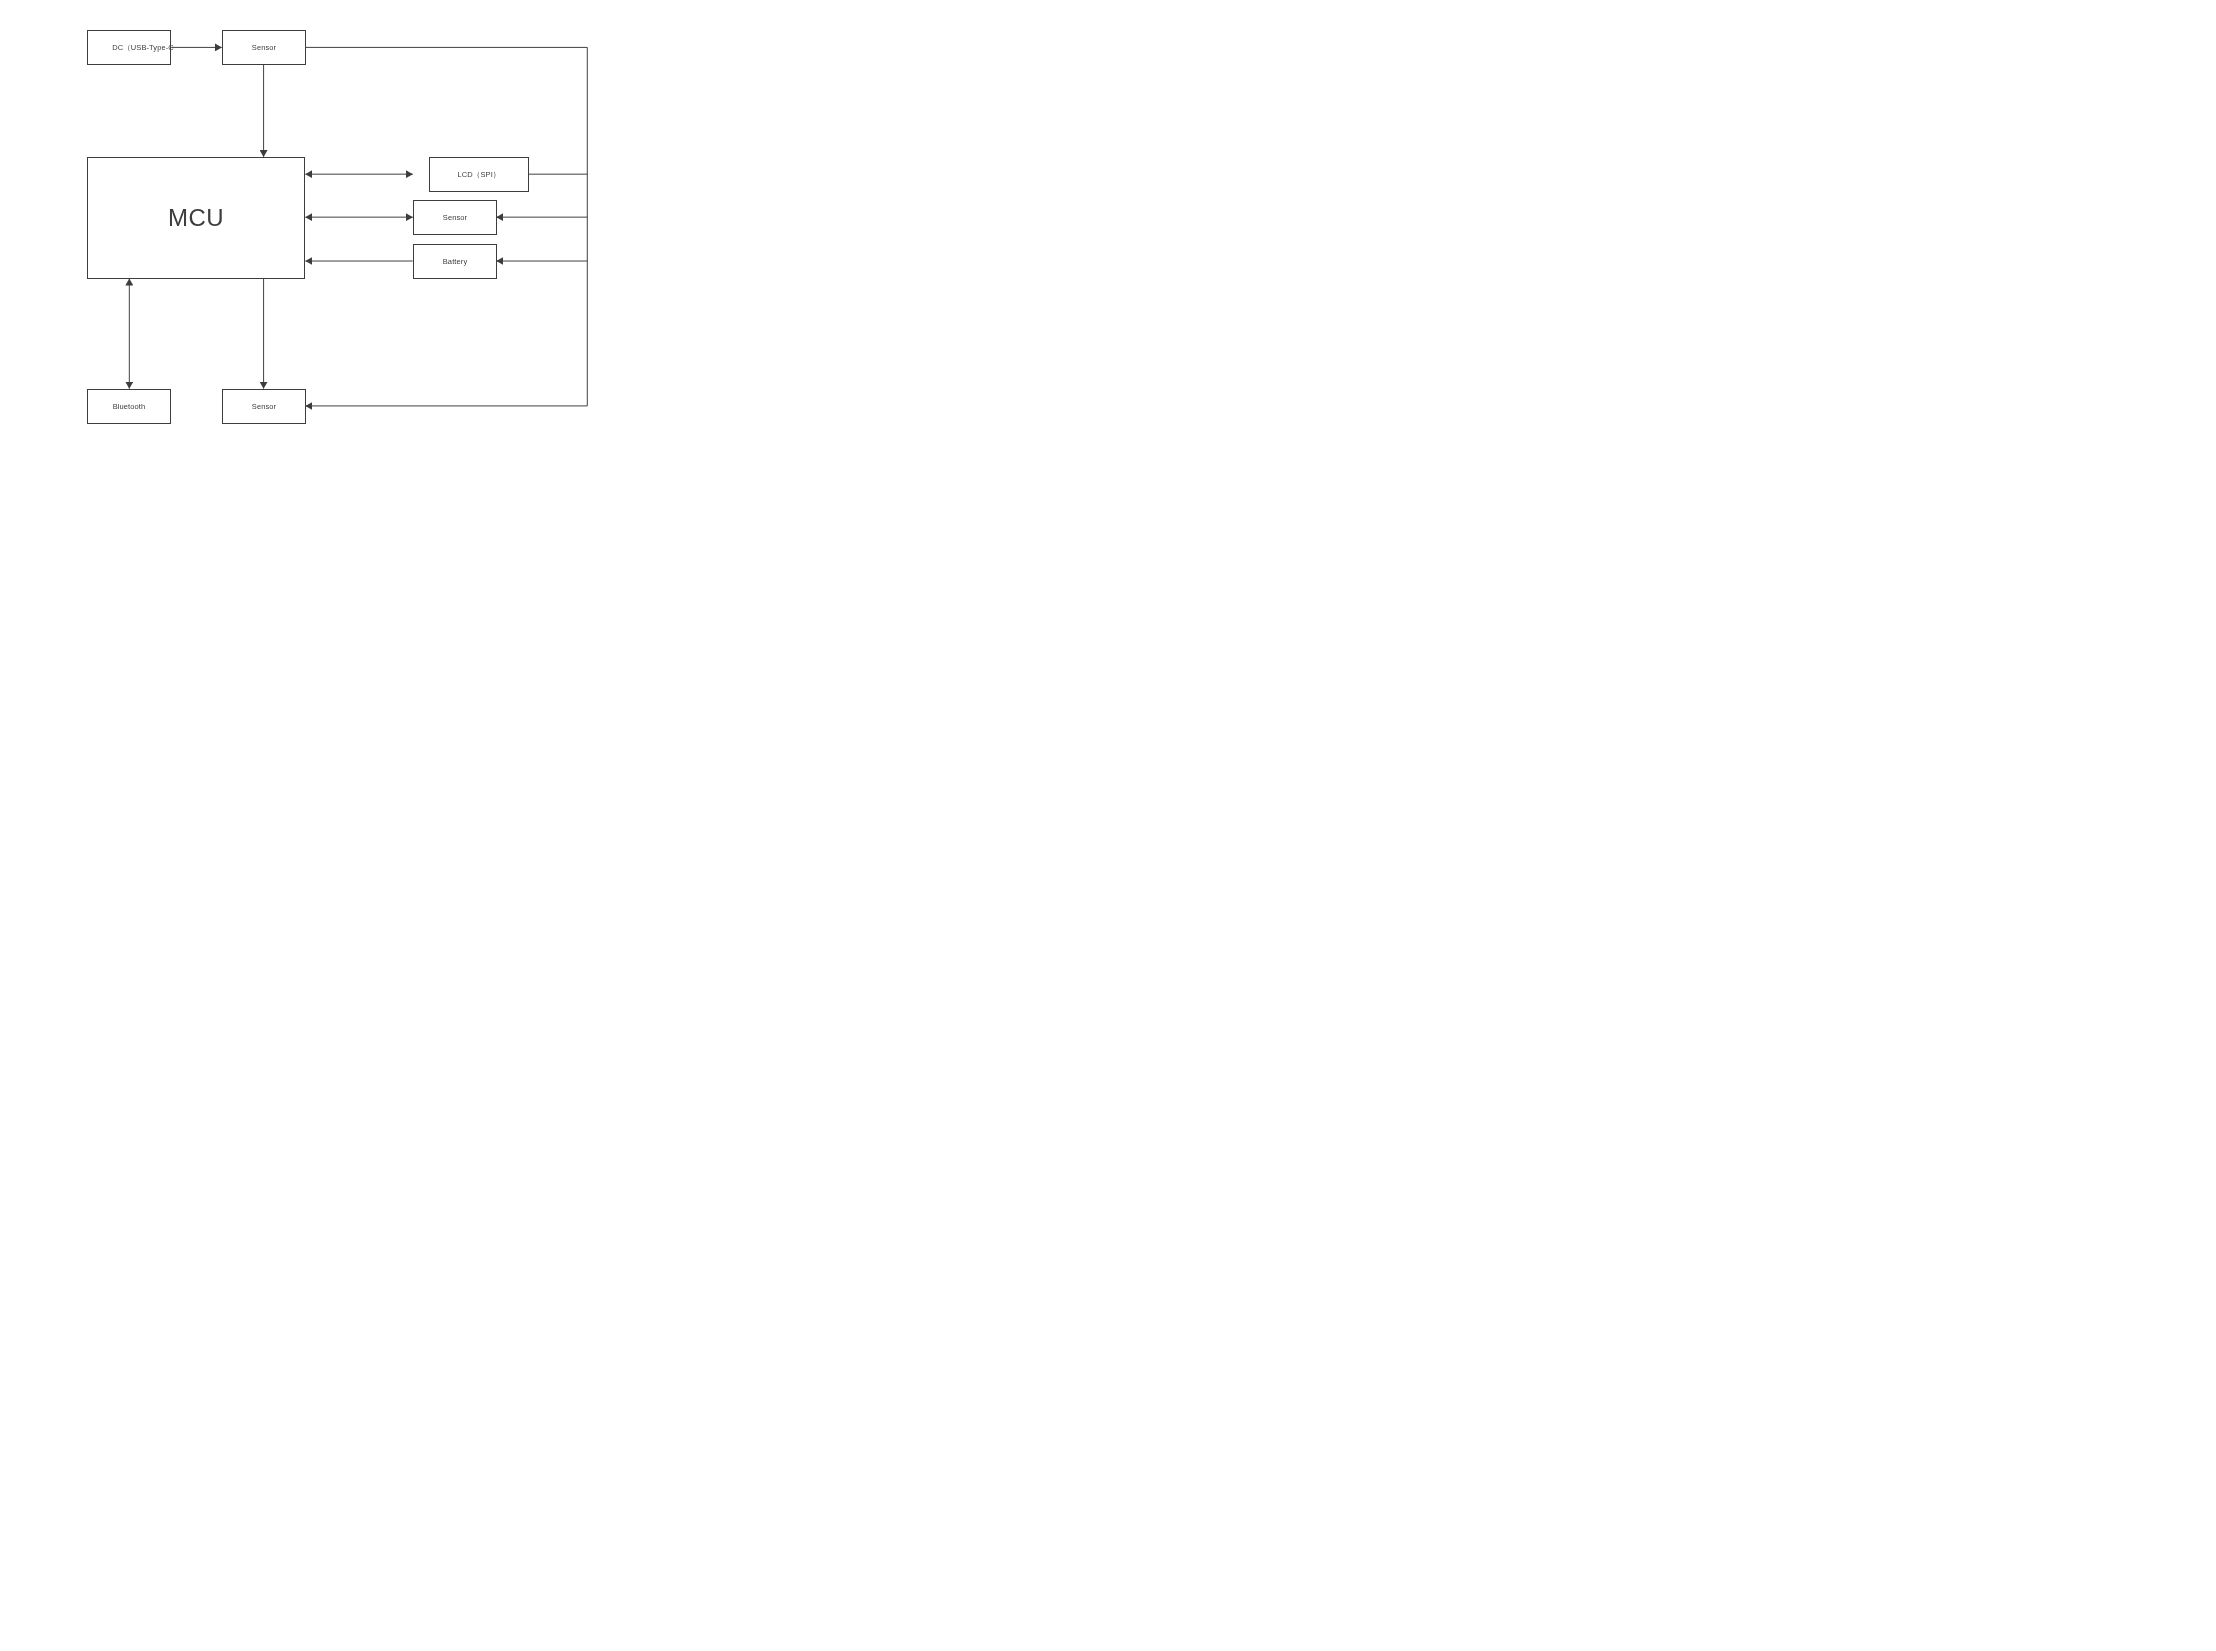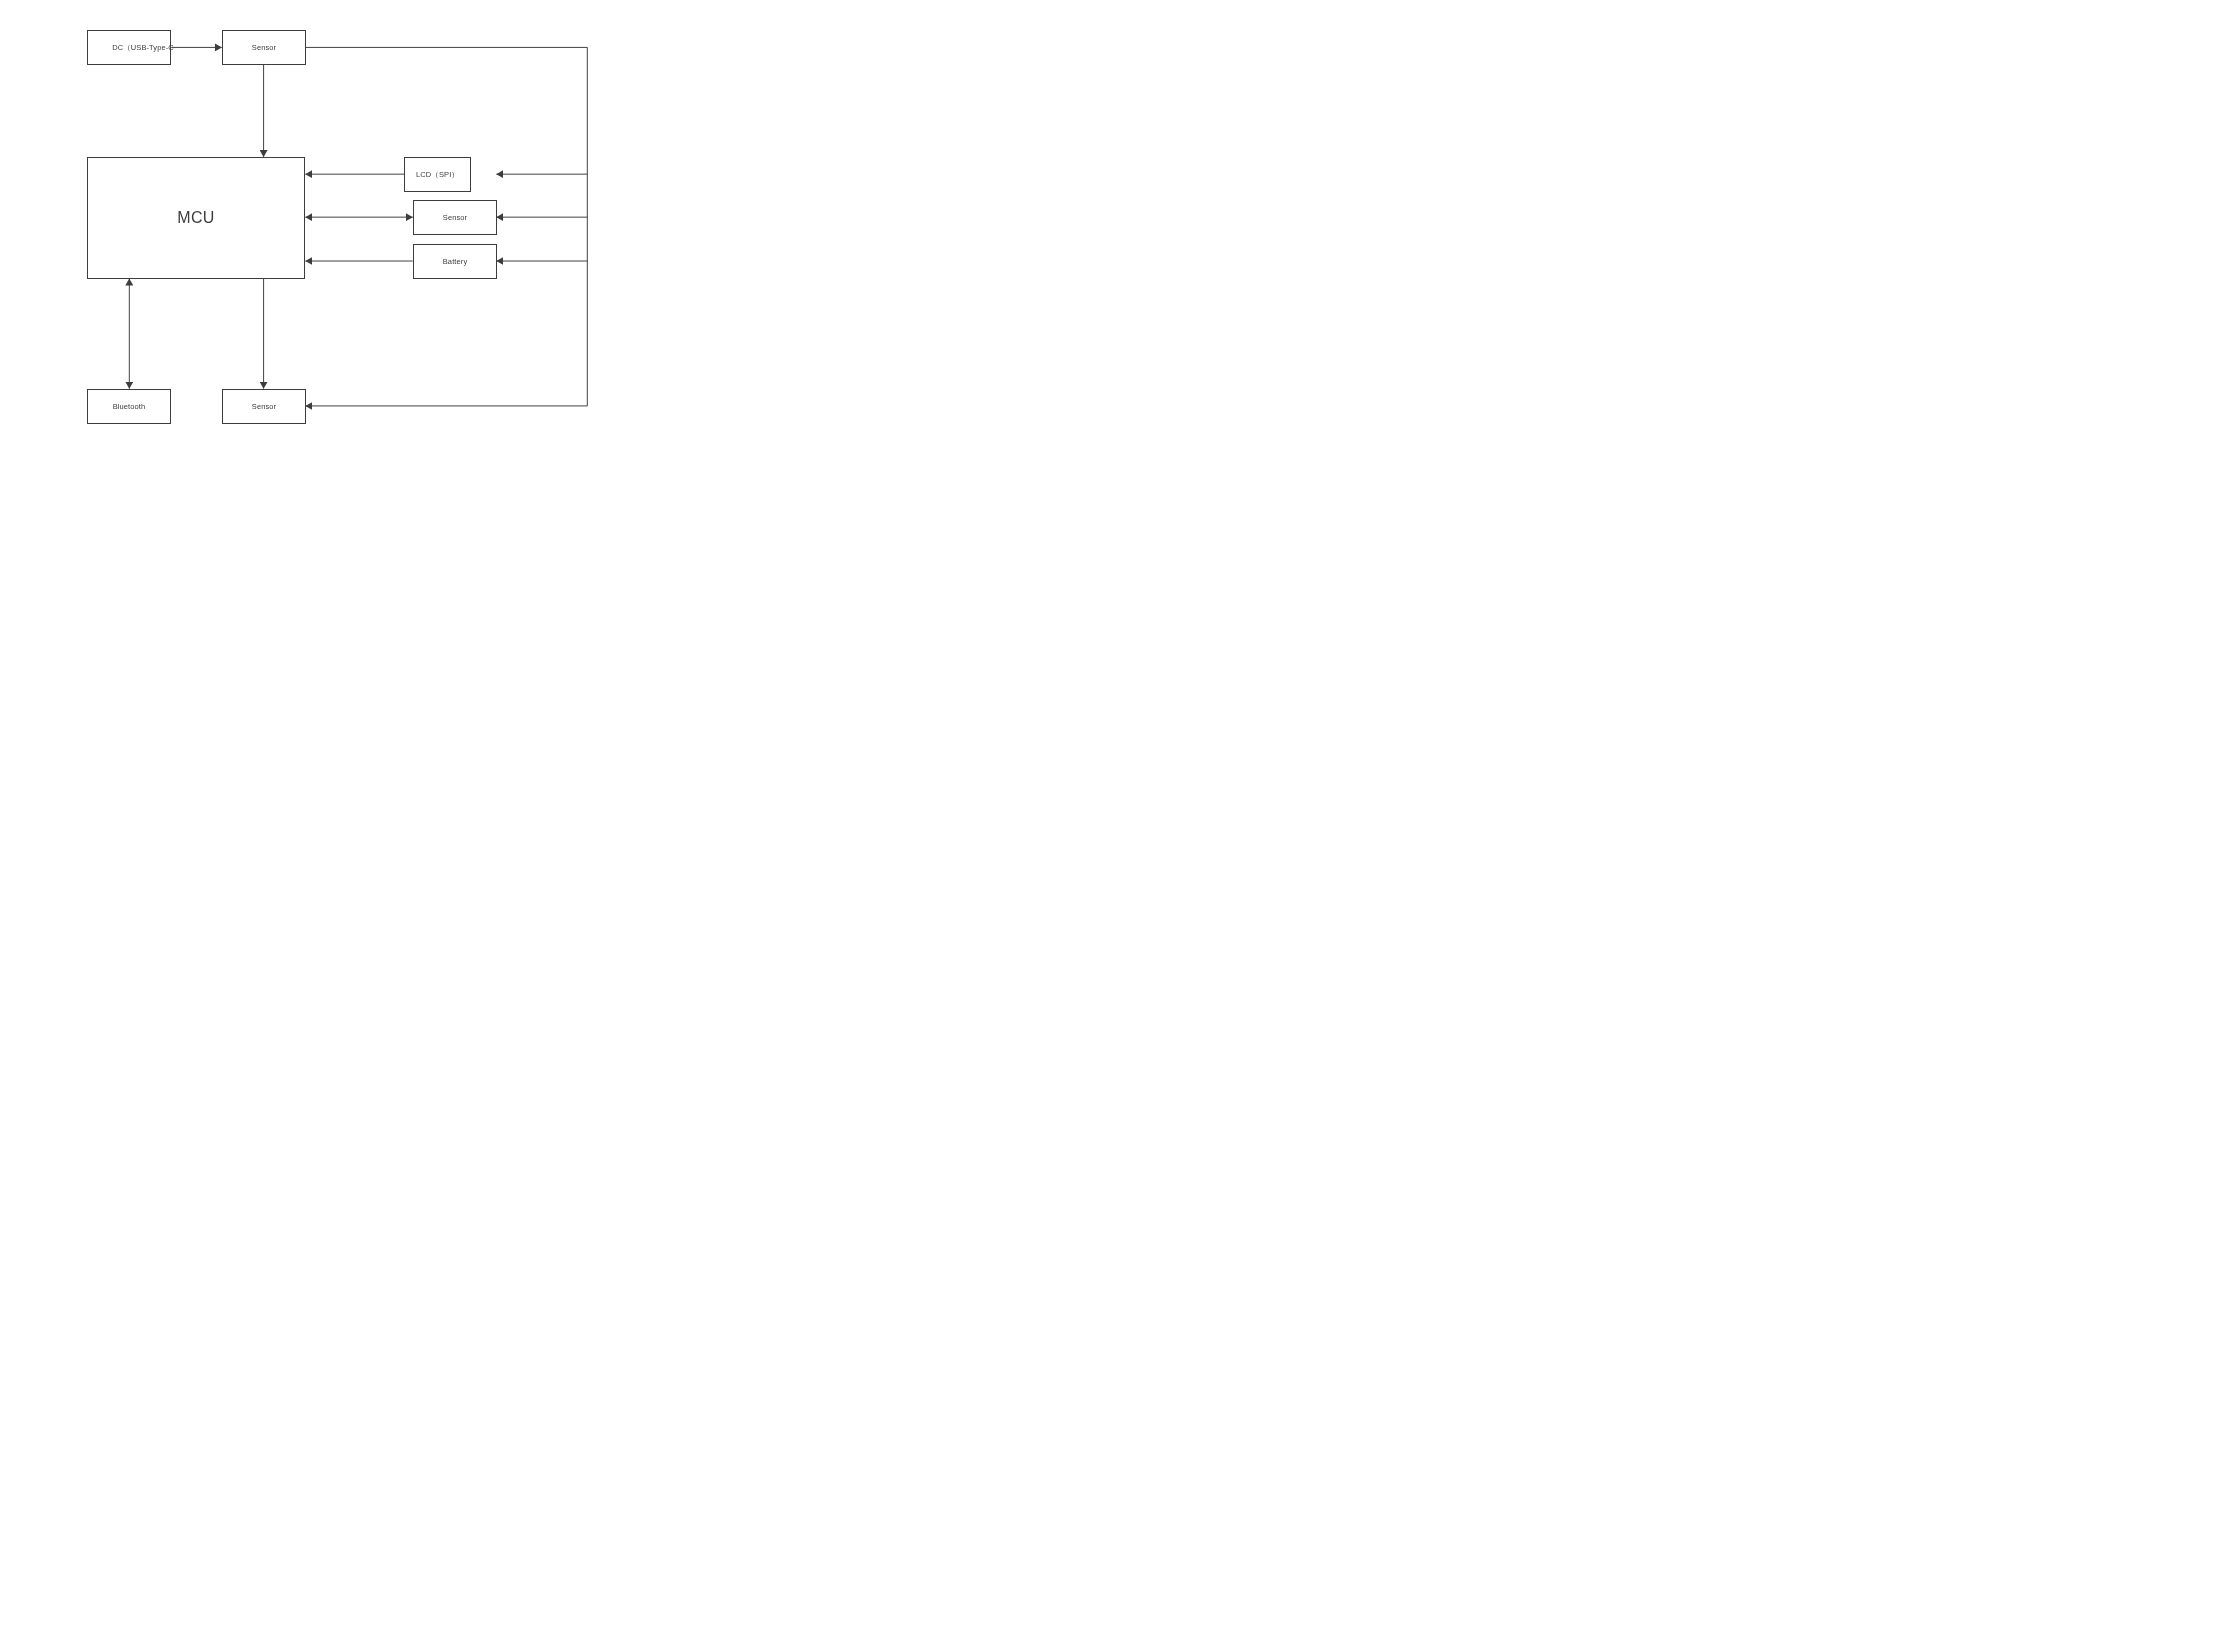--- a/index.html
+++ b/index.html
@@ -30,22 +30,22 @@
     align-items: center;
     justify-content: center;
     text-align: center;
     color: #3d3d3d;
     font-size: 7.5px;
     letter-spacing: 0.1px;
     white-space: nowrap;
   }
   .node-dc        { left: 87px; top: 30px;  width: 84px; height: 35px; padding-left: 28px; }
   .node-battery   { left: 222px; top: 30px;  width: 84px; height: 35px; }
-  .node-mcu       { left: 87px; top: 157px; width: 218px; height: 122px; font-size: 16px; letter-spacing: 0.4px; }
-  .node-lcd       { left: 404px; top: 157px; width: 67px; height: 35px; }
+  .node-mcu       { left: 87px; top: 157px; width: 218px; height: 122px; font-size: 24px; letter-spacing: 0.4px; }
+  .node-lcd       { left: 429px; top: 157px; width: 100px; height: 35px; }
   .node-memory    { left: 413px; top: 200px; width: 84px; height: 35px; }
   .node-sensor    { left: 413px; top: 244px; width: 84px; height: 35px; }
   .node-bluetooth { left: 87px; top: 389px; width: 84px; height: 35px; }
   .node-audio     { left: 222px; top: 389px; width: 84px; height: 35px; }
   .edge {
     stroke: #3d3d3d;
     stroke-width: 2.2;
     fill: none;
   }
 </style>

